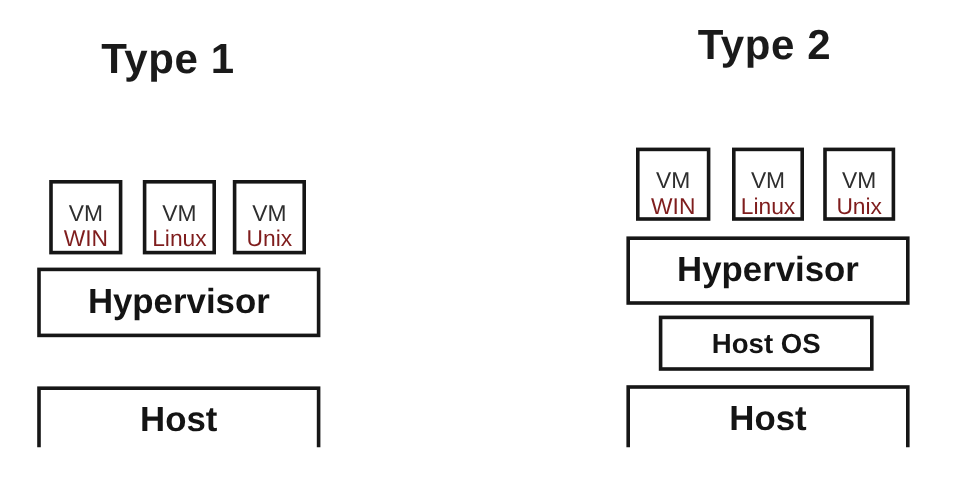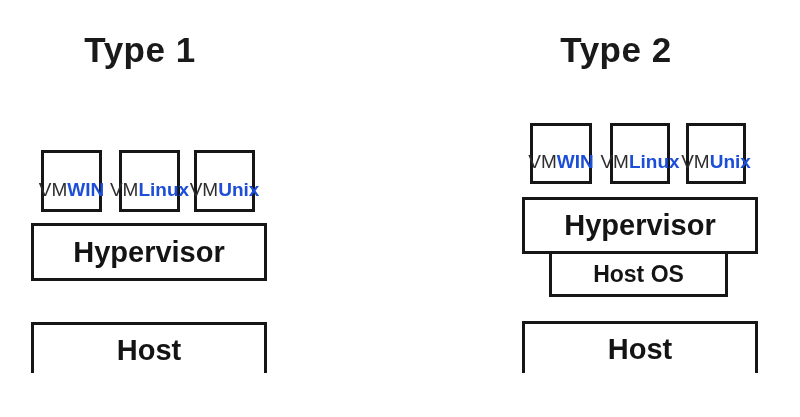--- a/index.html
+++ b/index.html
@@ -19,66 +19,66 @@
   .title {
     position: absolute;
     margin: 0;
     font-size: 35px;
     font-weight: 700;
     letter-spacing: 0.5px;
     text-align: center;
     color: #1a1a1a;
   }
   .title-1 { left: 70px;  top: 30px; width: 140px; }
-  .title-2 { left: 546px; top: 18px; width: 140px; margin-top: 12px; }
+  .title-2 { left: 567px; top: 18px; width: 140px; }
 
   .box {
     position: absolute;
     border: 3px solid #161616;
     background: #ffffff;
     box-sizing: border-box;
     display: flex;
     align-items: center;
     justify-content: center;
   }
   .vm-box {
-    flex-direction: row;
+    flex-direction: column;
     line-height: 1.1;
     padding-top: 18px;
   }
   .vm-tag {
     font-size: 19px;
     font-weight: 400;
     color: #2e2e2e;
   }
   .vm-os {
     font-size: 19px;
-    font-weight: 700;
-    color: #1d4ed8;
+    font-weight: 400;
+    color: #7f1d1d;
   }
   .layer-label {
     font-weight: 700;
     color: #141414;
   }
   .layer-big .layer-label   { font-size: 29px; }
   .layer-small .layer-label { font-size: 23px; }
 
   
   .t1-vm1 { left: 41px;  top: 150px; width: 61px; height: 62px; }
   .t1-vm2 { left: 119px; top: 150px; width: 61px; height: 62px; }
   .t1-vm3 { left: 194px; top: 150px; width: 61px; height: 62px; }
   .t1-hyp { left: 31px;  top: 223px; width: 236px; height: 58px; }
   .t1-host{ left: 31px;  top: 322px; width: 236px; height: 57px; }
 
   
   .t2-vm1 { left: 530px; top: 123px; width: 62px; height: 61px; }
   .t2-vm2 { left: 610px; top: 123px; width: 60px; height: 61px; }
   .t2-vm3 { left: 686px; top: 123px; width: 60px; height: 61px; }
   .t2-hyp { left: 522px; top: 197px; width: 236px; height: 57px; }
-  .t2-hos { left: 549px; top: 251px; width: 179px; height: 46px; }
+  .t2-hos { left: 549px; top: 263px; width: 179px; height: 46px; }
   .t2-host{ left: 522px; top: 321px; width: 236px; height: 56px; }
 </style>
 </head>
 <body>
 
 <div class="canvas">
 
   <h1 class="title title-1">Type 1</h1>
 
   <div class="box vm-box t1-vm1">

